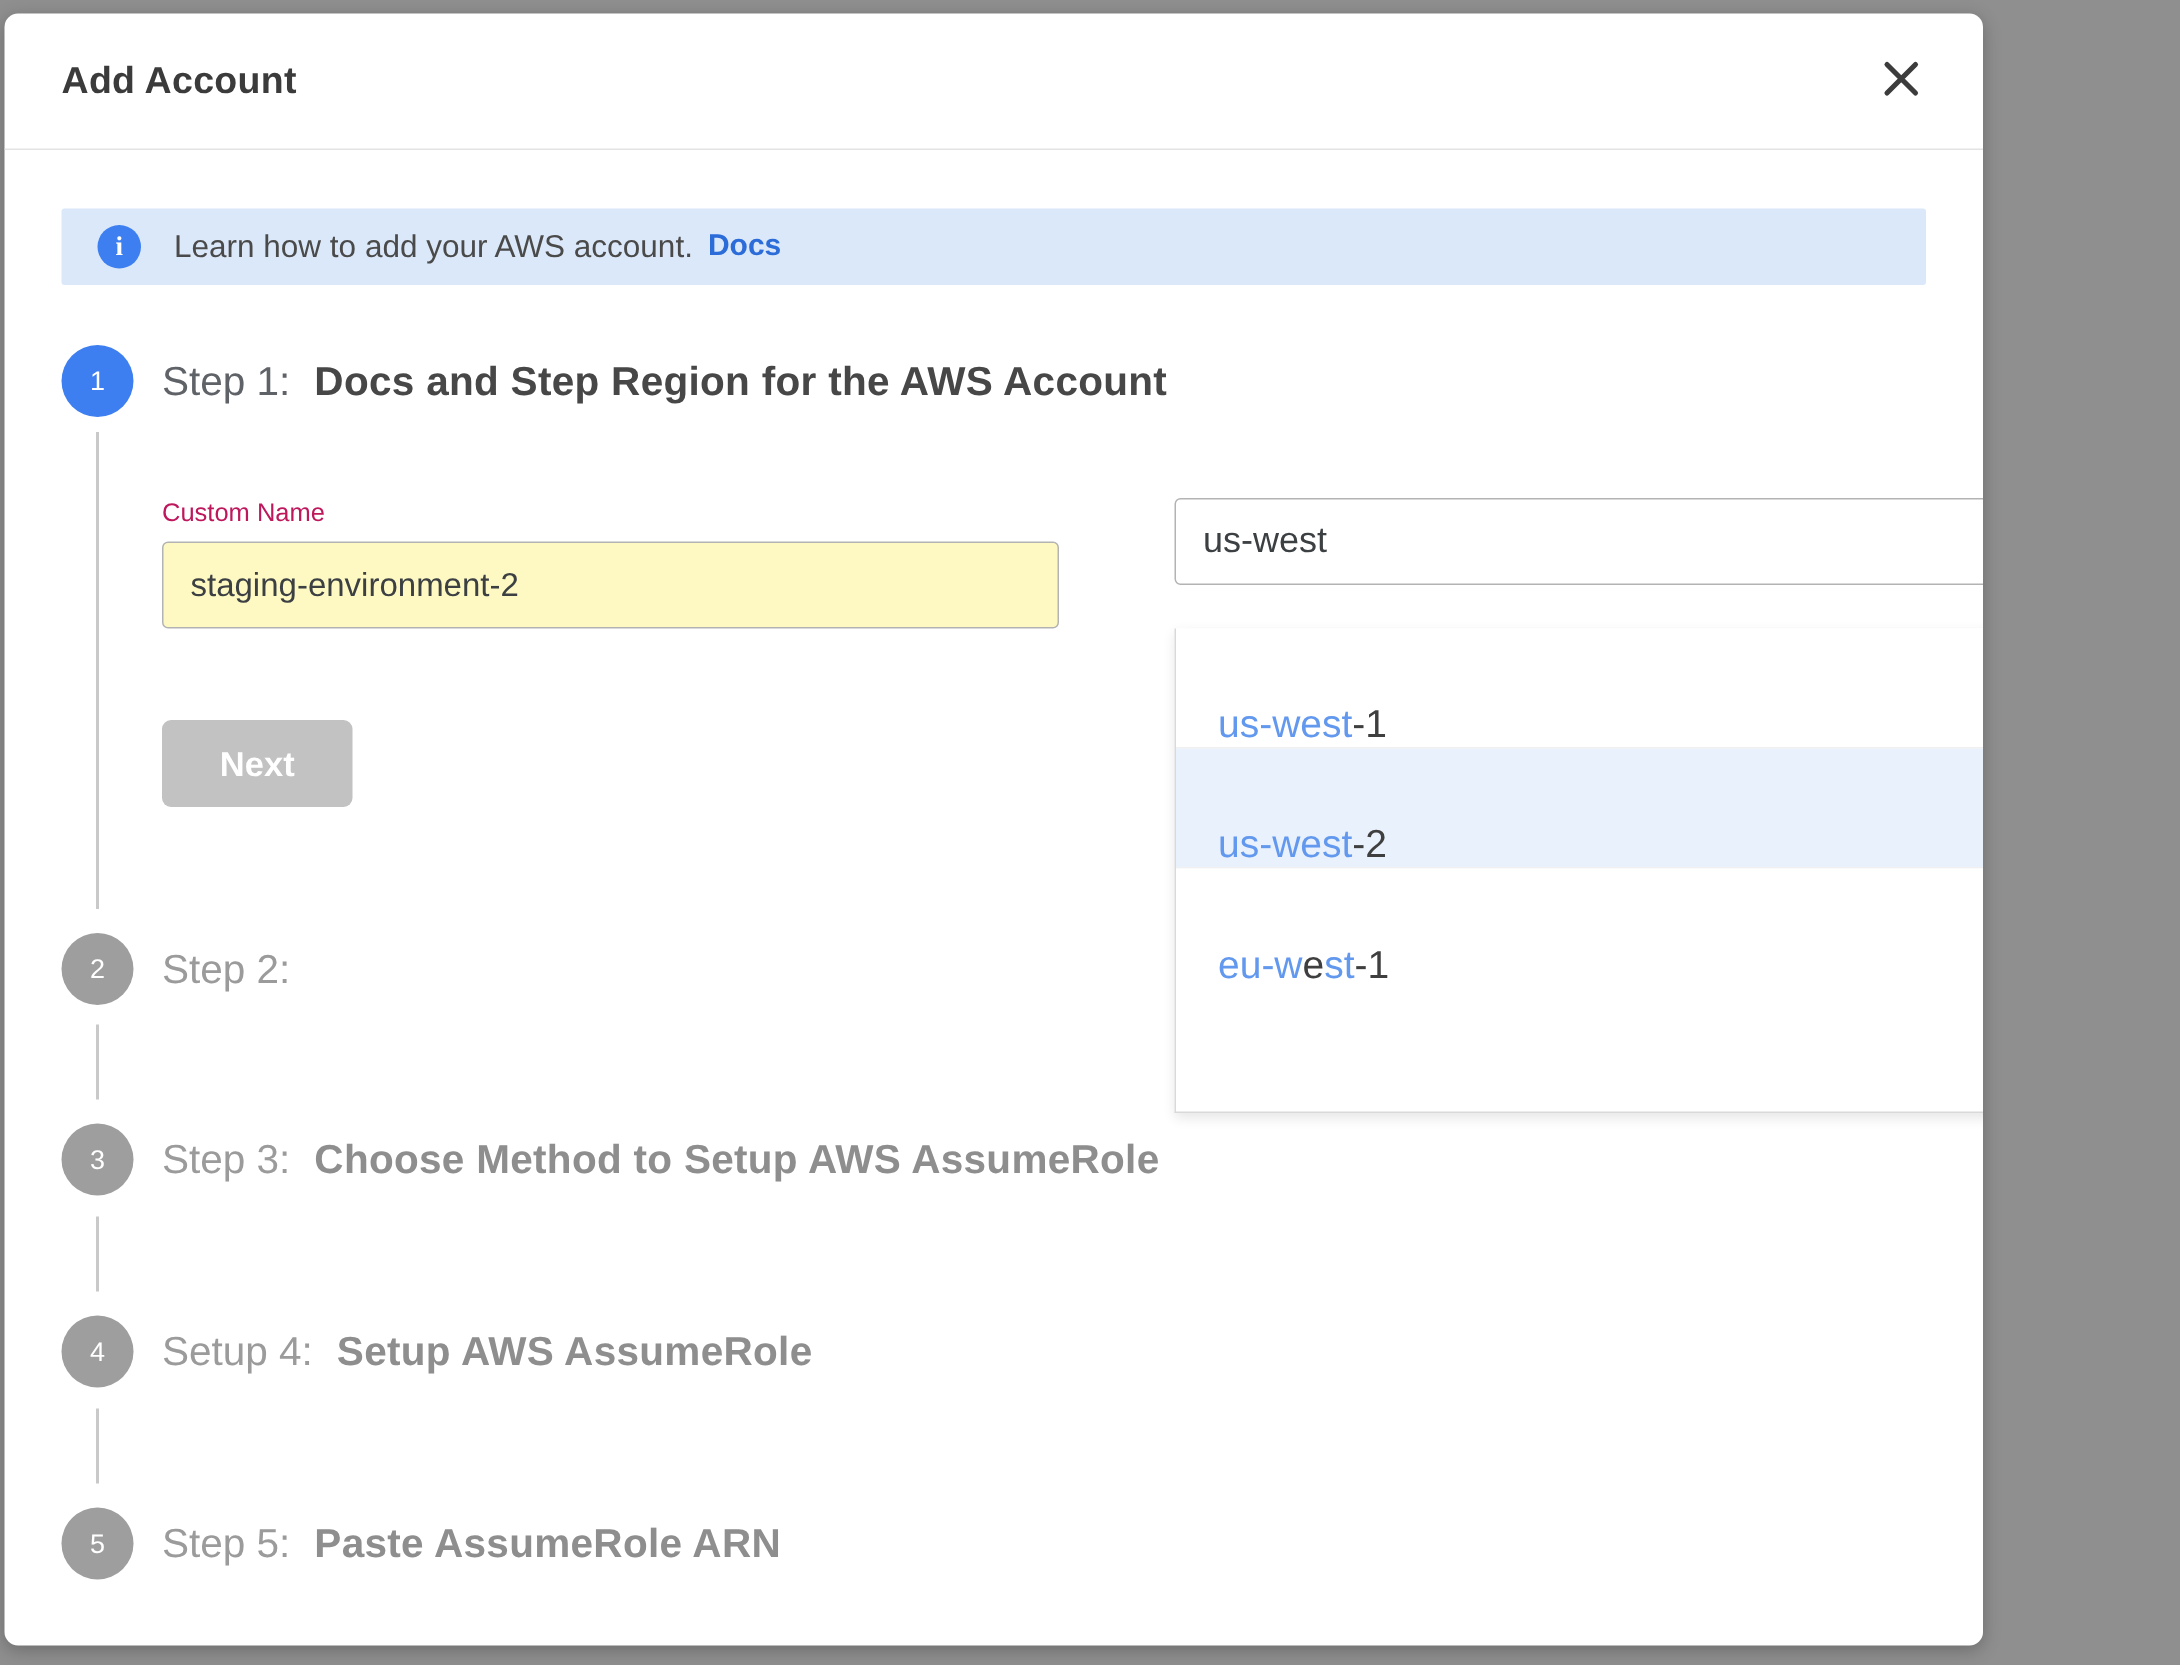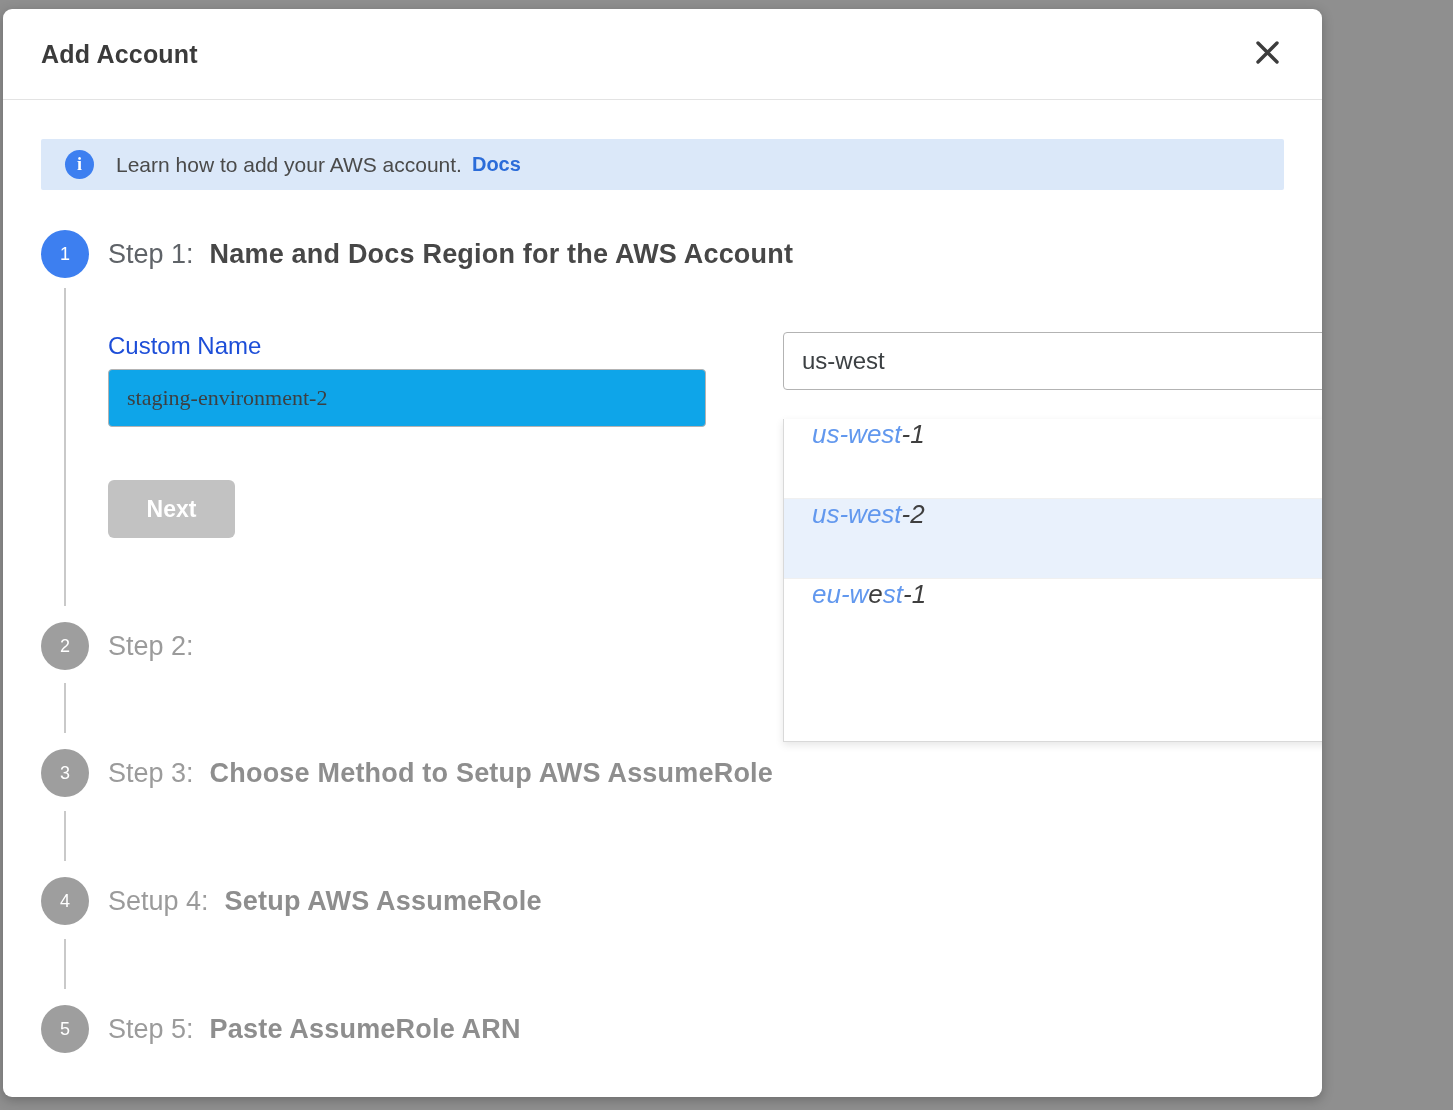--- a/index.html
+++ b/index.html
@@ -54,49 +54,49 @@
   }
   .step-circle.active { background:#3d7ff0; }
   .step-circle.inactive { background:#9e9e9e; }
   .step-heading { position:absolute; left:105px; height:48px; display:flex; align-items:center; white-space:nowrap;justify-content:flex-end; }
   .step-prefix { font-size:27px; color:#5f6368; }
   .step-title  { font-size:27px; font-weight:700; color:#474747; margin-left:16px; letter-spacing:.2px; }
   .step-heading.inactive .step-prefix { color:#9b9b9b; }
   .step-heading.inactive .step-title  { color:#8e8e8e; }
   .s1 { top:0; }  .s2 { top:392px; } .s3 { top:519px; } .s4 { top:647px; } .s5 { top:775px; }
   
-  .field-label { font-size:24px; color:#1d4ed8; margin-bottom:9px; display:block; }
+  .field-label { font-size:17px; color:#be185d; margin-bottom:9px; display:block; }
   .field-group-left  { position:absolute; left:105px; top:102px; width:598px; }
   .field-group-right { position:absolute; left:780px; top:102px; width:598px; }
   .text-input {
     width:598px; height:58px; border:1px solid #b3b3b3; border-radius:4px;
-    font-family:Liberation Serif, serif; font-size:22px; color:#3c4043;
-    padding:0 18px; background:#0ea5e9; outline:none;
+    font-family:Liberation Sans, sans-serif; font-size:22px; color:#3c4043;
+    padding:0 18px; background:#fef9c3; outline:none;
   }
   .select-box {
     width:598px; height:58px; border:1px solid #b3b3b3; border-radius:4px;
     display:flex; align-items:center; padding:0 18px; cursor:pointer; background:#fff;
   }
   .select-value { font-size:24px; color:#3c4043; }
   .select-box .chev { margin-left:auto; display:flex; align-items:center; }
   .next-btn {
     position:absolute; left:105px; top:250px; width:127px; height:58px;
     background:#c2c2c2; color:#ffffff; border:none; border-radius:6px;
     font-family:"Liberation Sans", sans-serif; font-size:23px; font-weight:700; cursor:default;
   }
   
   .dropdown-panel {
     position:absolute; left:780px; top:189px; width:598px; height:323px;
     background:#ffffff; border:1px solid #d9d9d9; border-top:none;
     box-shadow:0 3px 8px rgba(0,0,0,.10); z-index:5;
   }
   .dropdown-options { position:absolute; left:0; top:0; right:30px; bottom:0; }
   .dropdown-option {
-    height:80px; display:flex; align-items:flex-start; padding-left:28px;
-    font-size:26px; border-bottom:1px solid #f0f0f0; cursor:pointer; background:#fff;font-style:italic;
+    height:80px; display:flex; align-items:flex-end; padding-left:28px;
+    font-size:26px; border-bottom:1px solid #f0f0f0; cursor:pointer; background:#fff;
   }
   .dropdown-option:last-child { border-bottom:none; }
   .dropdown-option.selected { background:#e9f1fc; }
   .dropdown-option .m { color:#6298ee; }
   .dropdown-option .d { color:#3f3f3f; }
   .dropdown-scrollbar {
     position:absolute; top:0; right:0; width:30px; height:100%;
     background:#f7f7f7; border-left:1px solid #ececec;
   }
   .dropdown-thumb {
@@ -129,21 +129,21 @@
   <div class="steps">
 
     <div class="connector c1"></div>
     <div class="connector c2"></div>
     <div class="connector c3"></div>
     <div class="connector c4"></div>
 
     <div class="step-circle active s1">1</div>
     <div class="step-heading s1">
       <span class="step-prefix">Step 1:</span>
-      <span class="step-title">Name and Docs Region for the AWS Account</span>
+      <span class="step-title">Docs and Step Region for the AWS Account</span>
     </div>
 
     <div class="field-group-left">
       <label class="field-label">Custom Name</label>
       <input class="text-input" type="text" value="staging-environment-2" style="">
     </div>
 
     <div class="field-group-right">
       <div class="select-box">
         <span class="select-value">us-west</span>

